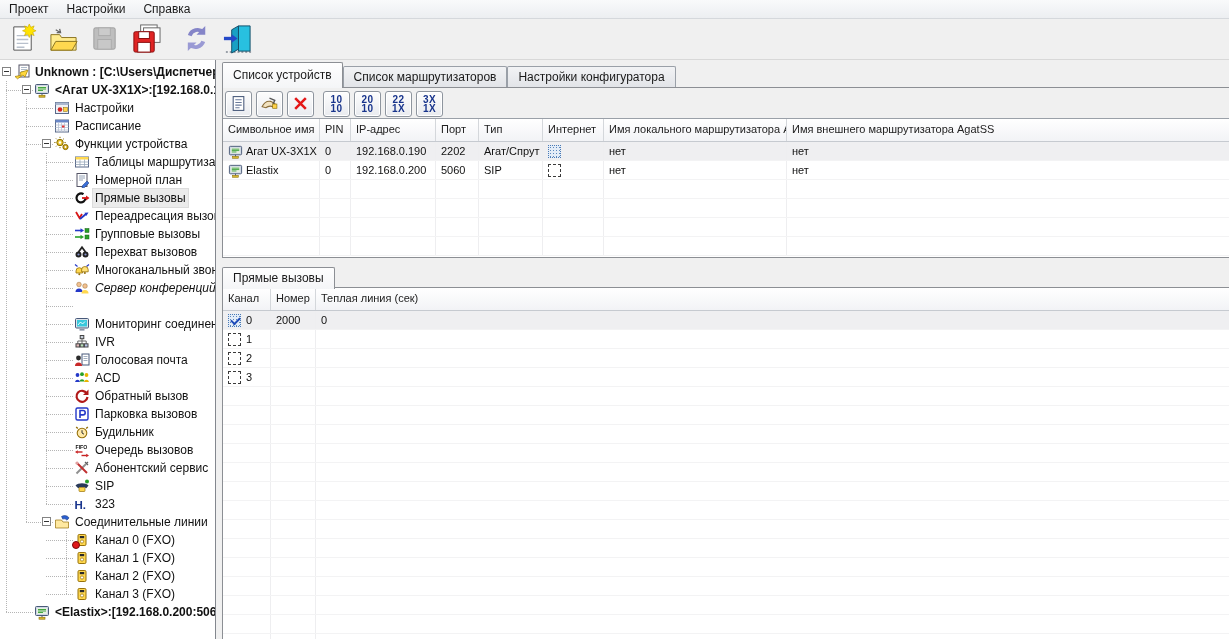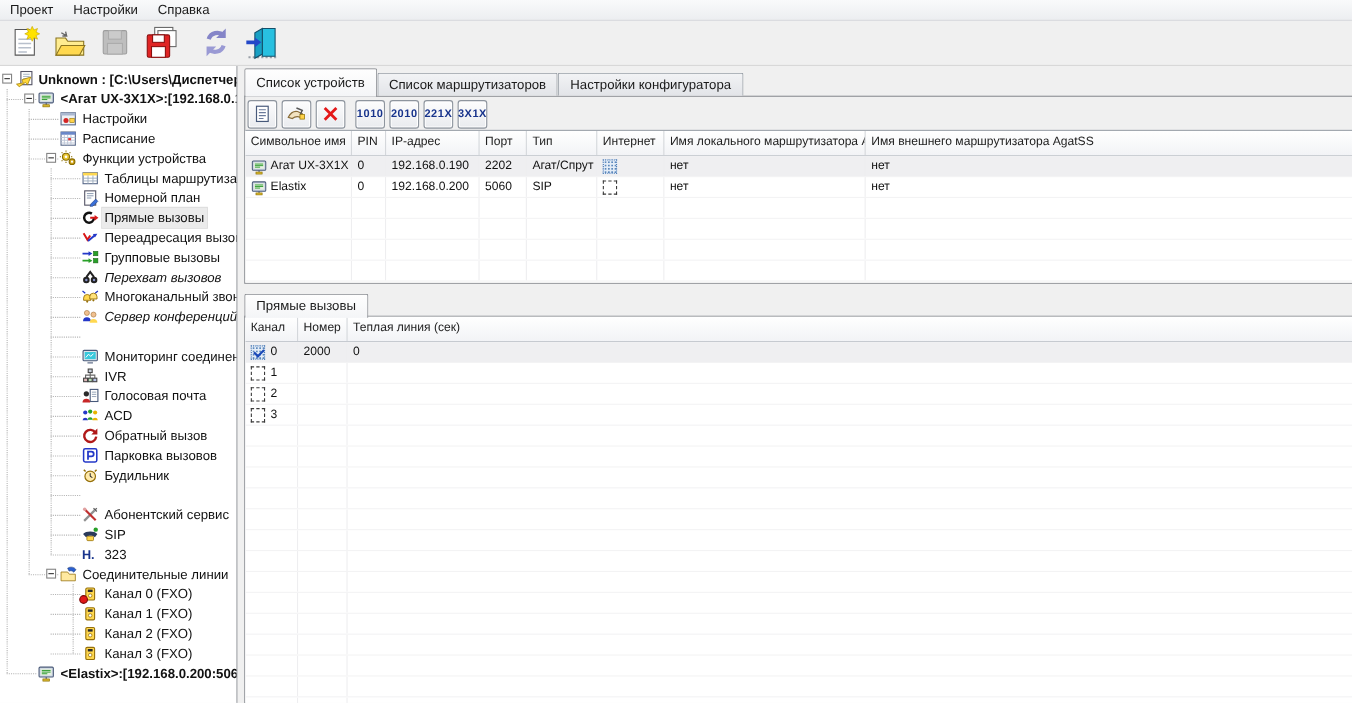--- a/index.html
+++ b/index.html
@@ -48,21 +48,21 @@
   
   .panel{position:absolute;left:222px;width:1012px;border:1px solid #8c8f94;box-sizing:border-box;background:#f0f0f0}
   #panel1{top:87px;height:171px}
   #panel2{top:287px;height:353px;background:#fff}
   
   #devtoolbar{position:absolute;left:2px;top:1px;height:29px;display:flex;align-items:center}
   #dtb-icons{display:flex;gap:4px;margin-right:9px}
   .sbtn{width:27px;height:26px;border:1px solid #8e959e;border-radius:3px;
     background:linear-gradient(#fdfdfd,#e9ebef);box-shadow:inset 0 0 0 1px #fff;
     display:flex;align-items:center;justify-content:center;padding:0}
-  .typebtn{flex-direction:row;gap:0;margin-right:4px}
+  .typebtn{flex-direction:column;gap:0;margin-right:4px}
   .typebtn .tline{font-size:10px;line-height:9px;font-weight:bold;color:#18348c;letter-spacing:0.5px}
   
   .tablebox{position:absolute;left:0;right:0;bottom:0;background:#fff;overflow:hidden}
   #table1{top:30px;border-top:1px solid #9aa0a8}
   #table2{top:0}
   .thead{height:22px;background:linear-gradient(#ffffff,#f2f3f6);border-bottom:1px solid #c6cad0;display:flex;overflow:hidden}
   .th{box-sizing:border-box;border-right:1px solid #d4d7db;padding-left:5px;font-size:11px;line-height:21px;color:#222;
     white-space:nowrap;overflow:hidden;flex:none}
   .tbl-row{height:19px;box-sizing:border-box;border-bottom:1px solid #f3f3f4;display:flex;overflow:hidden}
   .tbl-row.sel{background:#efeff1}
@@ -237,21 +237,21 @@
       </div>
       <div class="hstub" style="left: 46px; top: 192px; width: 27px;"></div>
       <div class="trow" style="top: 183px;">
         <span class="ticon" style="left: 74px; top: 1px;"><svg width="16" height="16" viewBox="0 0 16 16">
             <path d="M4.5 8L8 3.2 11.5 8" fill="none" stroke="#222" stroke-width="1.8"></path>
             <circle cx="4.5" cy="10.5" r="3" fill="#222"></circle>
             <circle cx="11.5" cy="10.5" r="3" fill="#222"></circle>
             <circle cx="4.5" cy="10.5" r="1.1" fill="#8892c8"></circle>
             <circle cx="11.5" cy="10.5" r="1.1" fill="#8892c8"></circle>
           </svg></span>
-        <span class="tlabel" style="left: 93px; font-style: italic;">Перехват вызовов</span>
+        <span class="tlabel" style="left: 93px;">Перехват вызовов</span>
       </div>
       <div class="hstub" style="left: 46px; top: 210px; width: 27px;"></div>
       <div class="trow" style="top: 201px;">
         <span class="ticon" style="left: 74px; top: 1px;"><svg width="16" height="16" viewBox="0 0 16 16">
             <path d="M1 2.5l2.5 2M15 2.5l-2.5 2" stroke="#2438c8" stroke-width="1.2"></path>
             <path d="M2 9a3.3 3.3 0 0 1 6.6 0v2H2z" fill="#ffd84f" stroke="#96700a" stroke-width="0.8"></path>
             <circle cx="5.3" cy="12.2" r="1" fill="#96700a"></circle>
             <path d="M7.6 7.8a3.3 3.3 0 0 1 6.6 0v2H7.6z" fill="#ffe27a" stroke="#96700a" stroke-width="0.8"></path>
             <circle cx="10.9" cy="11" r="1" fill="#96700a"></circle>
           </svg></span>
@@ -330,20 +330,30 @@
       <div class="hstub" style="left: 46px; top: 372px; width: 27px;"></div>
       <div class="trow" style="top: 363px;">
         <span class="ticon" style="left: 74px; top: 1px;"><svg width="16" height="16" viewBox="0 0 16 16">
             <circle cx="8" cy="9" r="4.8" fill="#ffe9a8" stroke="#96700a" stroke-width="1.1"></circle>
             <path d="M8 9V6.2M8 9l2 1.2" stroke="#333"></path>
             <path d="M3.8 4.6L2.2 3M12.2 4.6L13.8 3" stroke="#96700a" stroke-width="1.4"></path>
           </svg></span>
         <span class="tlabel" style="left: 93px;">Будильник</span>
       </div>
       <div class="hstub" style="left: 46px; top: 390px; width: 27px;"></div>
+      <div class="trow" style="top: 381px;">
+        <span class="ticon" style="left: 74px; top: 1px;"><svg width="16" height="16" viewBox="0 0 16 16">
+            <text x="1.5" y="6.5" font-size="5.2" font-weight="bold" fill="#111">FIFO</text>
+            <path d="M3.5 10h5" stroke="#c82020" stroke-width="1.4"></path>
+            <path d="M1 10l2.8-1.8v3.6z" fill="#c82020"></path>
+            <path d="M7.5 13.5h5" stroke="#c82020" stroke-width="1.4"></path>
+            <path d="M15 13.5l-2.8-1.8v3.6z" fill="#c82020"></path>
+          </svg></span>
+        <span class="tlabel" style="left: 93px;">Очередь вызовов</span>
+      </div>
       <div class="hstub" style="left: 46px; top: 408px; width: 27px;"></div>
       <div class="trow" style="top: 399px;">
         <span class="ticon" style="left: 74px; top: 1px;"><svg width="16" height="16" viewBox="0 0 16 16">
             <path d="M2.5 13.5L12 4" stroke="#909090" stroke-width="2"></path>
             <path d="M12 4l2-2M11 2l3 3" stroke="#606060" stroke-width="1.2"></path>
             <path d="M2.5 2.5L13 13" stroke="#c03030" stroke-width="2"></path>
             <circle cx="3" cy="3" r="1.6" fill="#e0a0a0"></circle>
           </svg></span>
         <span class="tlabel" style="left: 93px;">Абонентский сервис</span>
       </div>

